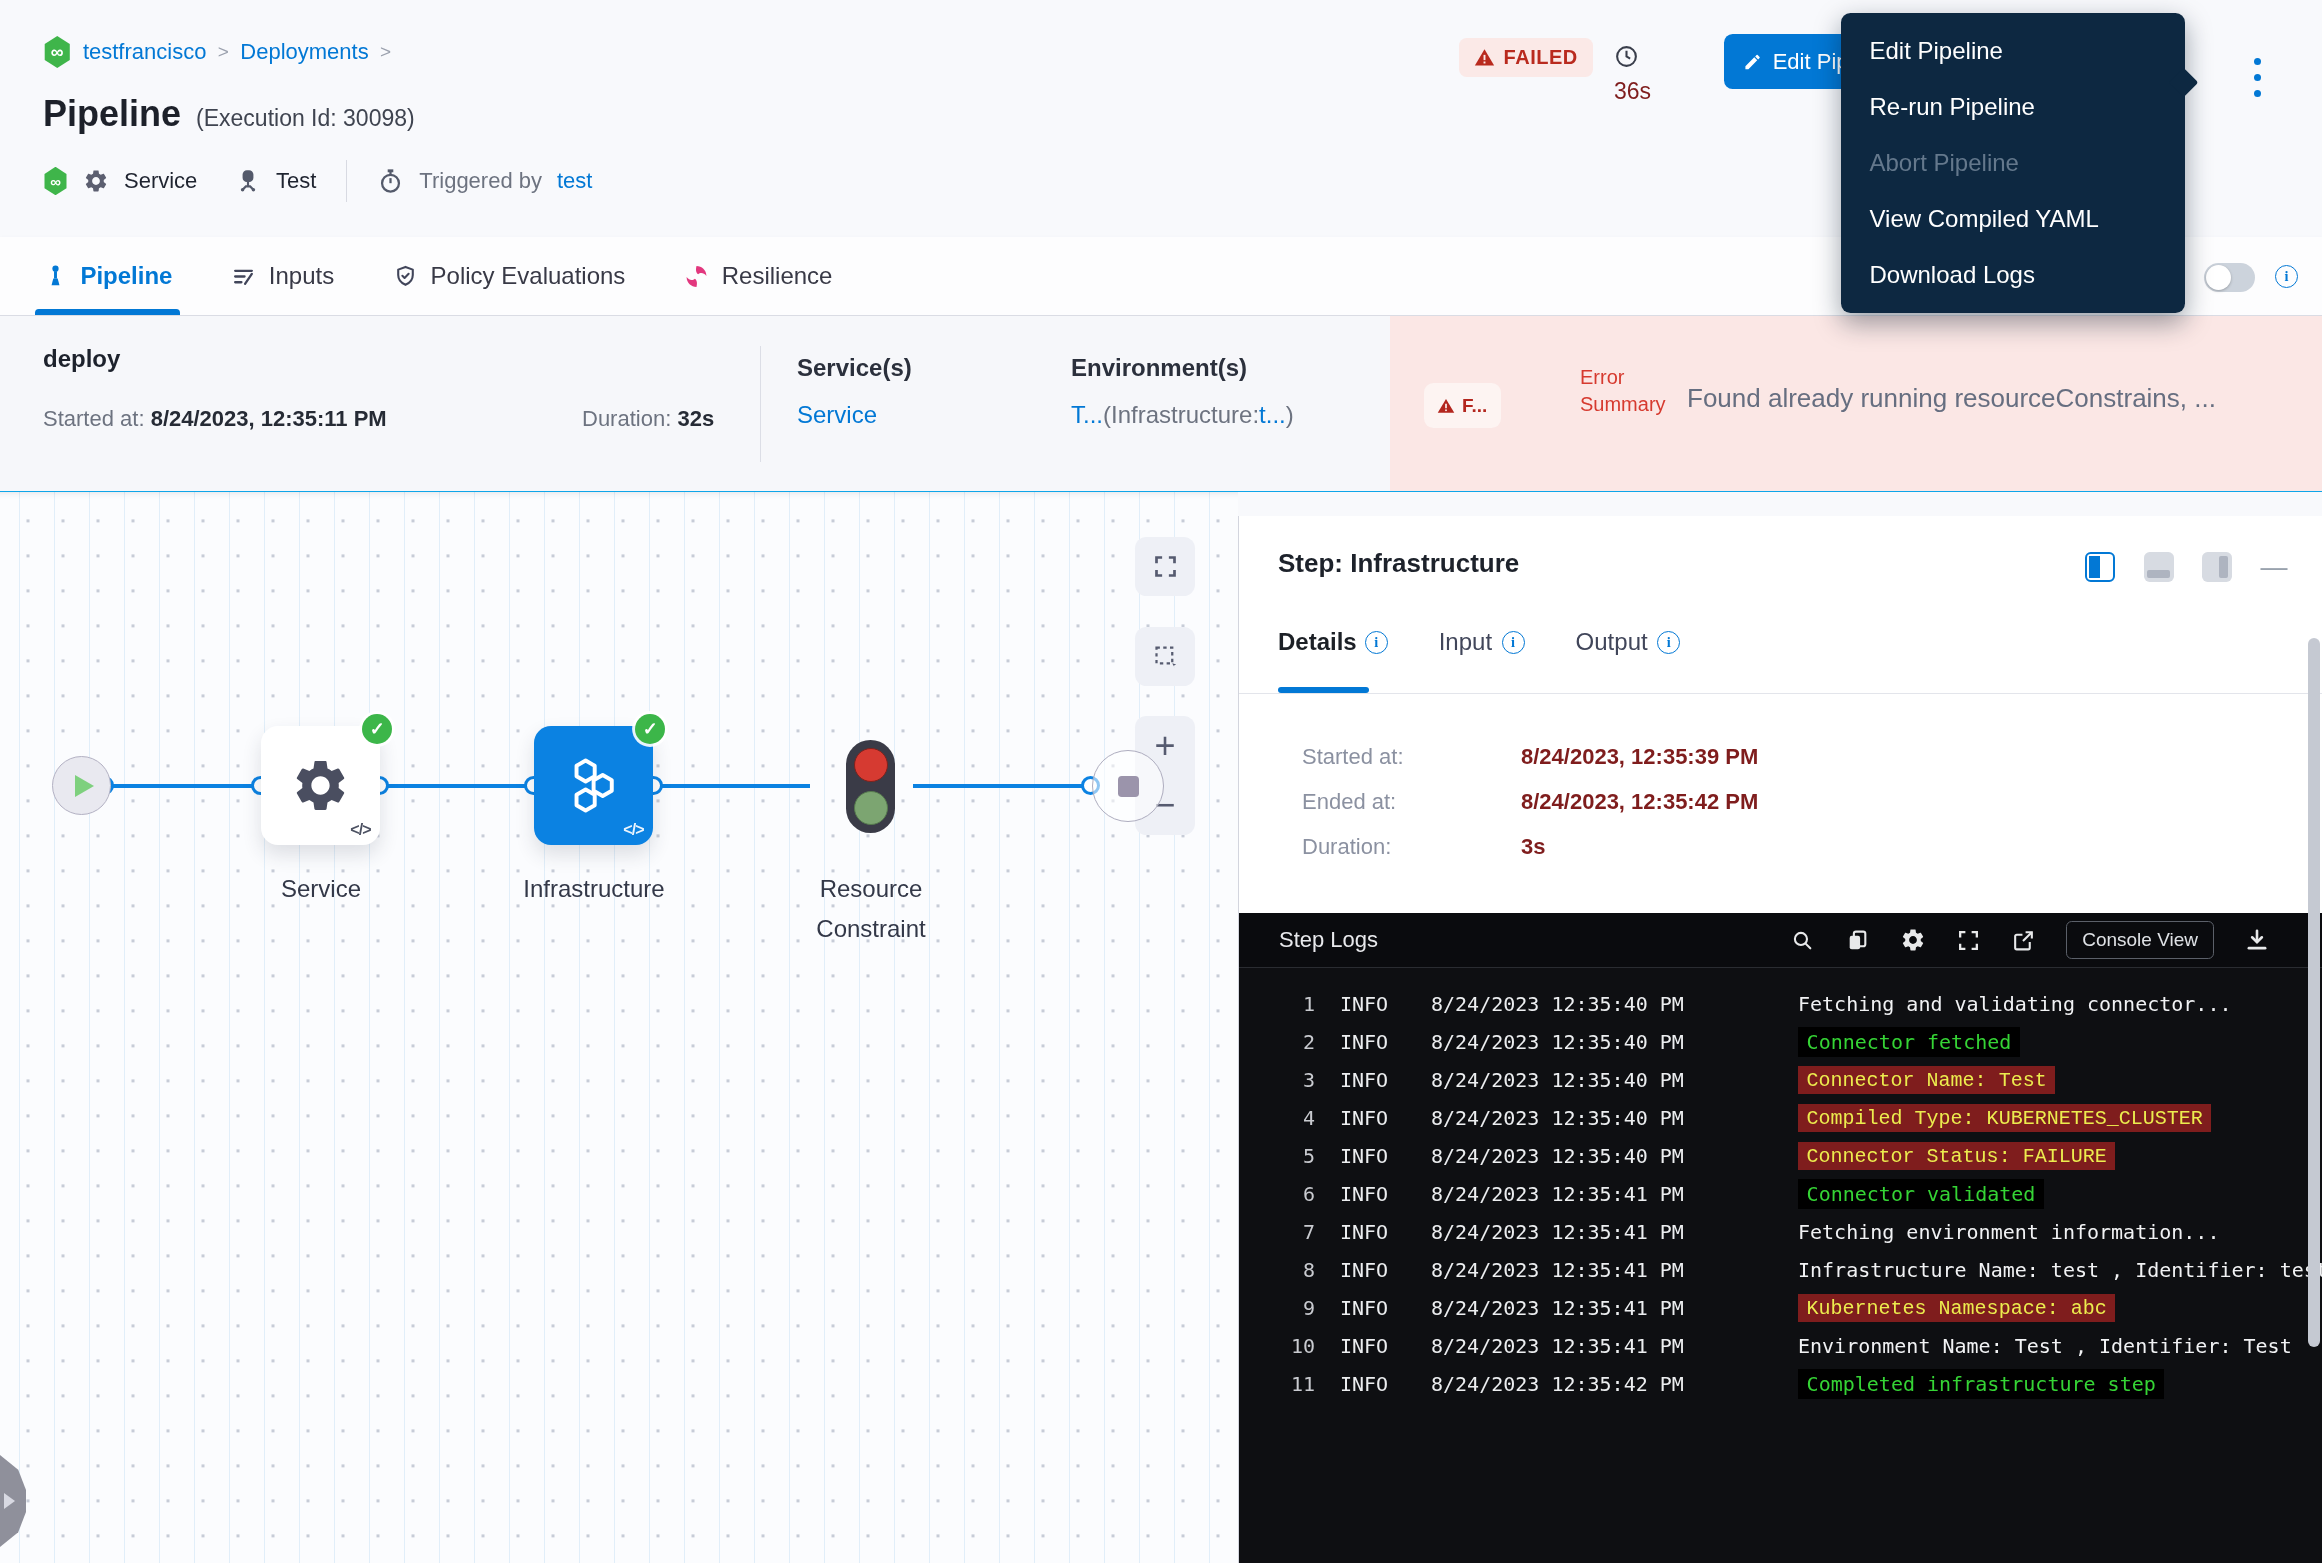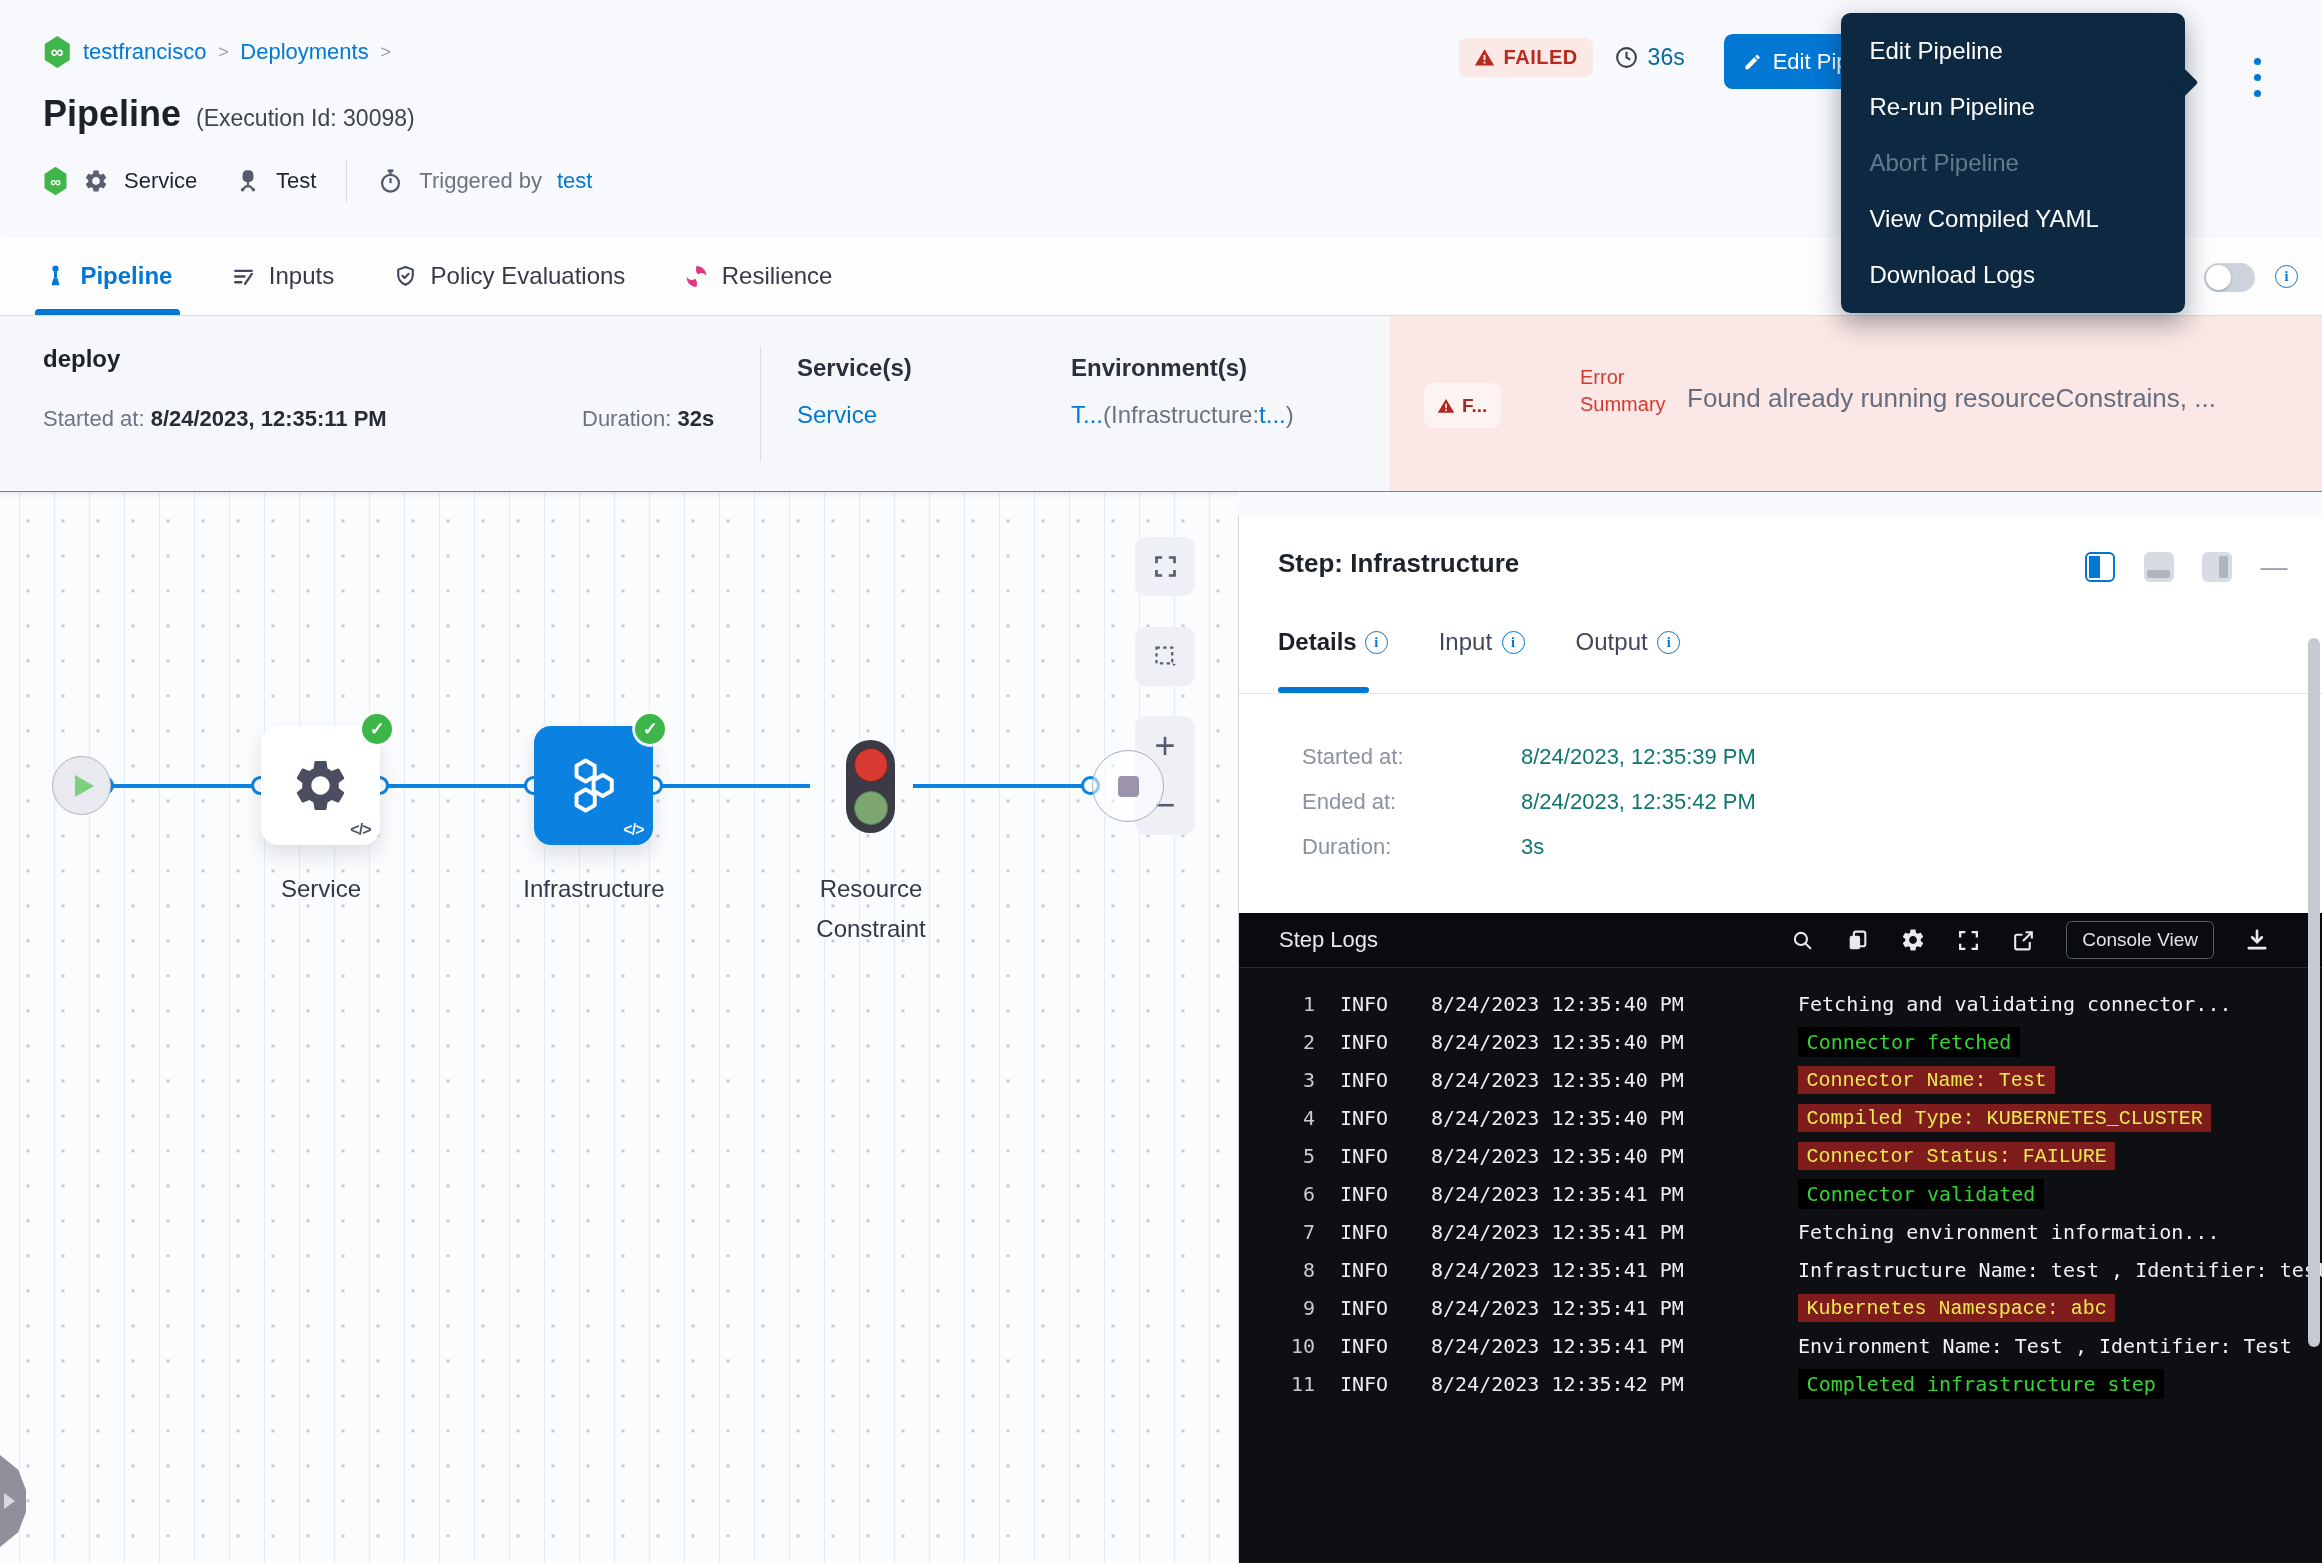--- a/index.html
+++ b/index.html
@@ -18,21 +18,21 @@
   .page-title{font-size:36px;font-weight:bold;color:#1d212a;}
   .exec-id{font-size:23px;color:#3f4450;}
   .meta-row{position:absolute;left:43px;top:160px;display:flex;align-items:center;gap:15px;font-size:22px;color:#1f2430;}
   .meta-div{width:1px;height:42px;background:#d8dae2;margin:0 15px;}
   .meta-label{color:#6d7380;}
   .meta-link{color:#0278d5;}
 
   .failed-badge{position:absolute;left:1459px;top:38px;height:39px;display:flex;align-items:center;gap:8.6px;
     background:#fbe9e7;border-radius:7.6px;padding:0 15px;}
   .failed-txt{color:#b92a1e;font-weight:bold;font-size:20px;letter-spacing:0.5px;}
-  .elapsed{position:absolute;left:1614px;top:44px;display:flex;align-items:center;gap:8.6px;font-size:23px;color:#0369a1;}
+  .elapsed{position:absolute;left:1614px;top:44px;display:flex;gap:8.6px;font-size:23px;color:#7f1d1d;flex-direction:column;}
   .edit-btn{position:absolute;left:1724px;top:34px;width:190px;height:55px;background:#0278d5;border-radius:8.6px;
     display:flex;align-items:center;gap:10.5px;padding:0 19px;color:#fff;font-size:22px;overflow:hidden;white-space:nowrap;}
   .kebab{position:absolute;left:2245px;top:45px;width:25px;height:65px;display:flex;flex-direction:column;align-items:center;justify-content:center;gap:8.6px;cursor:pointer;}
   .kebab i{width:7.6px;height:7.6px;border-radius:50%;background:#0278d5;}
 
   
   .menu{position:absolute;left:1841px;top:13.3px;width:344px;height:300px;background:#0d2841;border-radius:9.5px;
     box-shadow:0 9.5px 27px rgba(8,24,43,.4);z-index:100;display:flex;flex-direction:column;justify-content:center;padding:9.5px 0;}
   .menu-notch{position:absolute;right:-8.6px;top:59px;width:21px;height:21px;background:#0d2841;transform:rotate(45deg);border-radius:2.9px;}
   .menu-item{height:56px;display:flex;align-items:center;padding-left:28.5px;font-size:24px;color:#ffffff;cursor:pointer;}
@@ -120,21 +120,21 @@
   .li-gray .bot{position:absolute;left:3.8px;right:3.8px;bottom:3.8px;height:8.6px;background:#aeb4c0;border-radius:1.9px;}
   .li-gray .rgt{position:absolute;top:3.8px;bottom:3.8px;right:3.8px;width:9.5px;background:#aeb4c0;border-radius:1.9px;}
   .li-min{font-size:27px;color:#99a2ad;cursor:pointer;line-height:1;}
   .ptabs{position:absolute;left:39px;top:112px;display:flex;gap:51px;align-items:center;}
   .ptab{display:flex;align-items:center;gap:9.5px;font-size:24px;color:#41465a;cursor:pointer;}
   .ptab.active{font-weight:bold;color:#1c2026;gap:8px;}
   .ptab-underline{position:absolute;left:39px;top:171px;width:91px;height:5.7px;background:#0278d5;border-radius:3.8px;}
   .ptab-divider{position:absolute;left:0;top:177px;width:100%;height:1px;background:#e3e5eb;}
   .fieldrow{position:absolute;left:63px;display:flex;font-size:22px;}
   .fieldrow .fl{width:219px;color:#8b91a1;}
-  .fieldrow .fv{font-weight:normal;color:#0f766e;}
+  .fieldrow .fv{font-weight:bold;color:#7f1d1d;}
 
   
   .logs{position:absolute;left:0;top:397px;width:1084px;bottom:0;background:#0e0f12;overflow:hidden;}
   .logs-hdr{height:55px;background:#0a0b0e;border-bottom:1px solid #2a2c31;display:flex;align-items:center;}
   .logs-title{margin-left:40px;font-size:22px;color:#e8e9ec;flex:0 0 auto;}
   .logs-icons{margin-left:auto;margin-right:53px;display:flex;align-items:center;gap:30px;}
   .licon{cursor:pointer;display:flex;align-items:center;}
   .console-btn{border:1px solid #5b6069;border-radius:5.7px;padding:6.7px 15px;font-size:19px;color:#dfe2e6;cursor:pointer;}
   .log-rows{padding:17px 0 0 34px;font-family:"DejaVu Sans Mono",monospace;font-size:20px;}
   .log-row{height:38px;display:flex;align-items:center;white-space:nowrap;}

